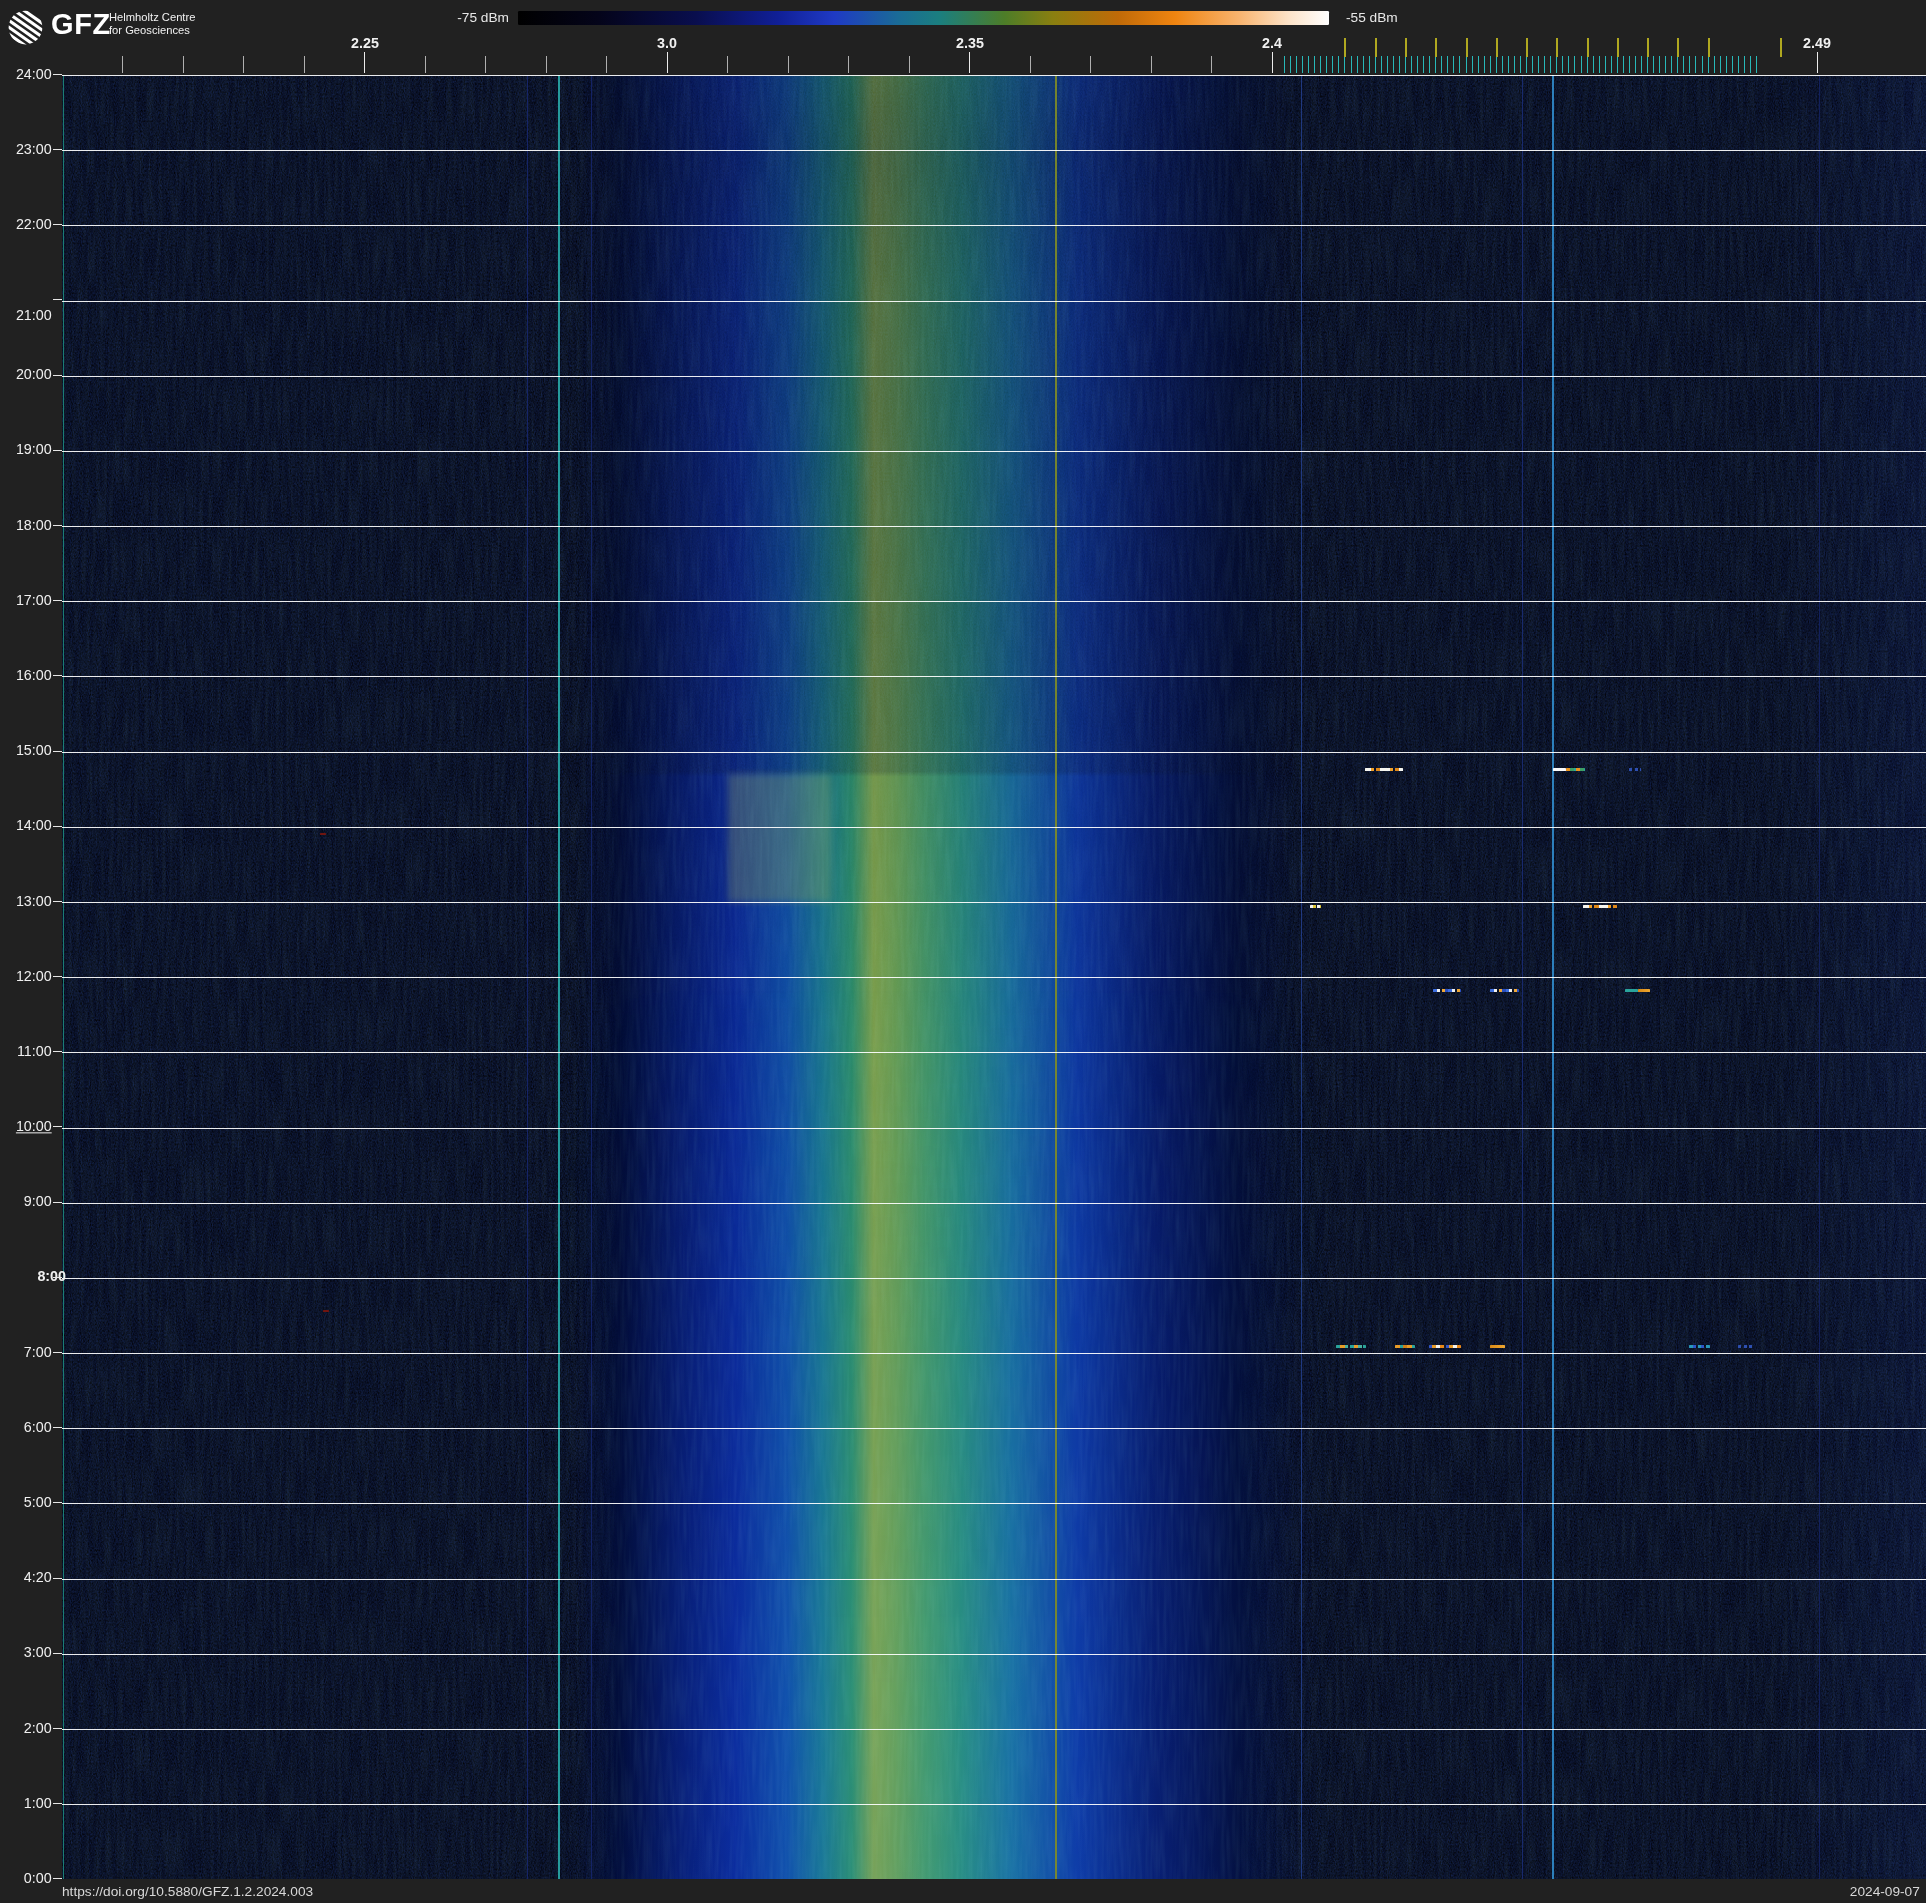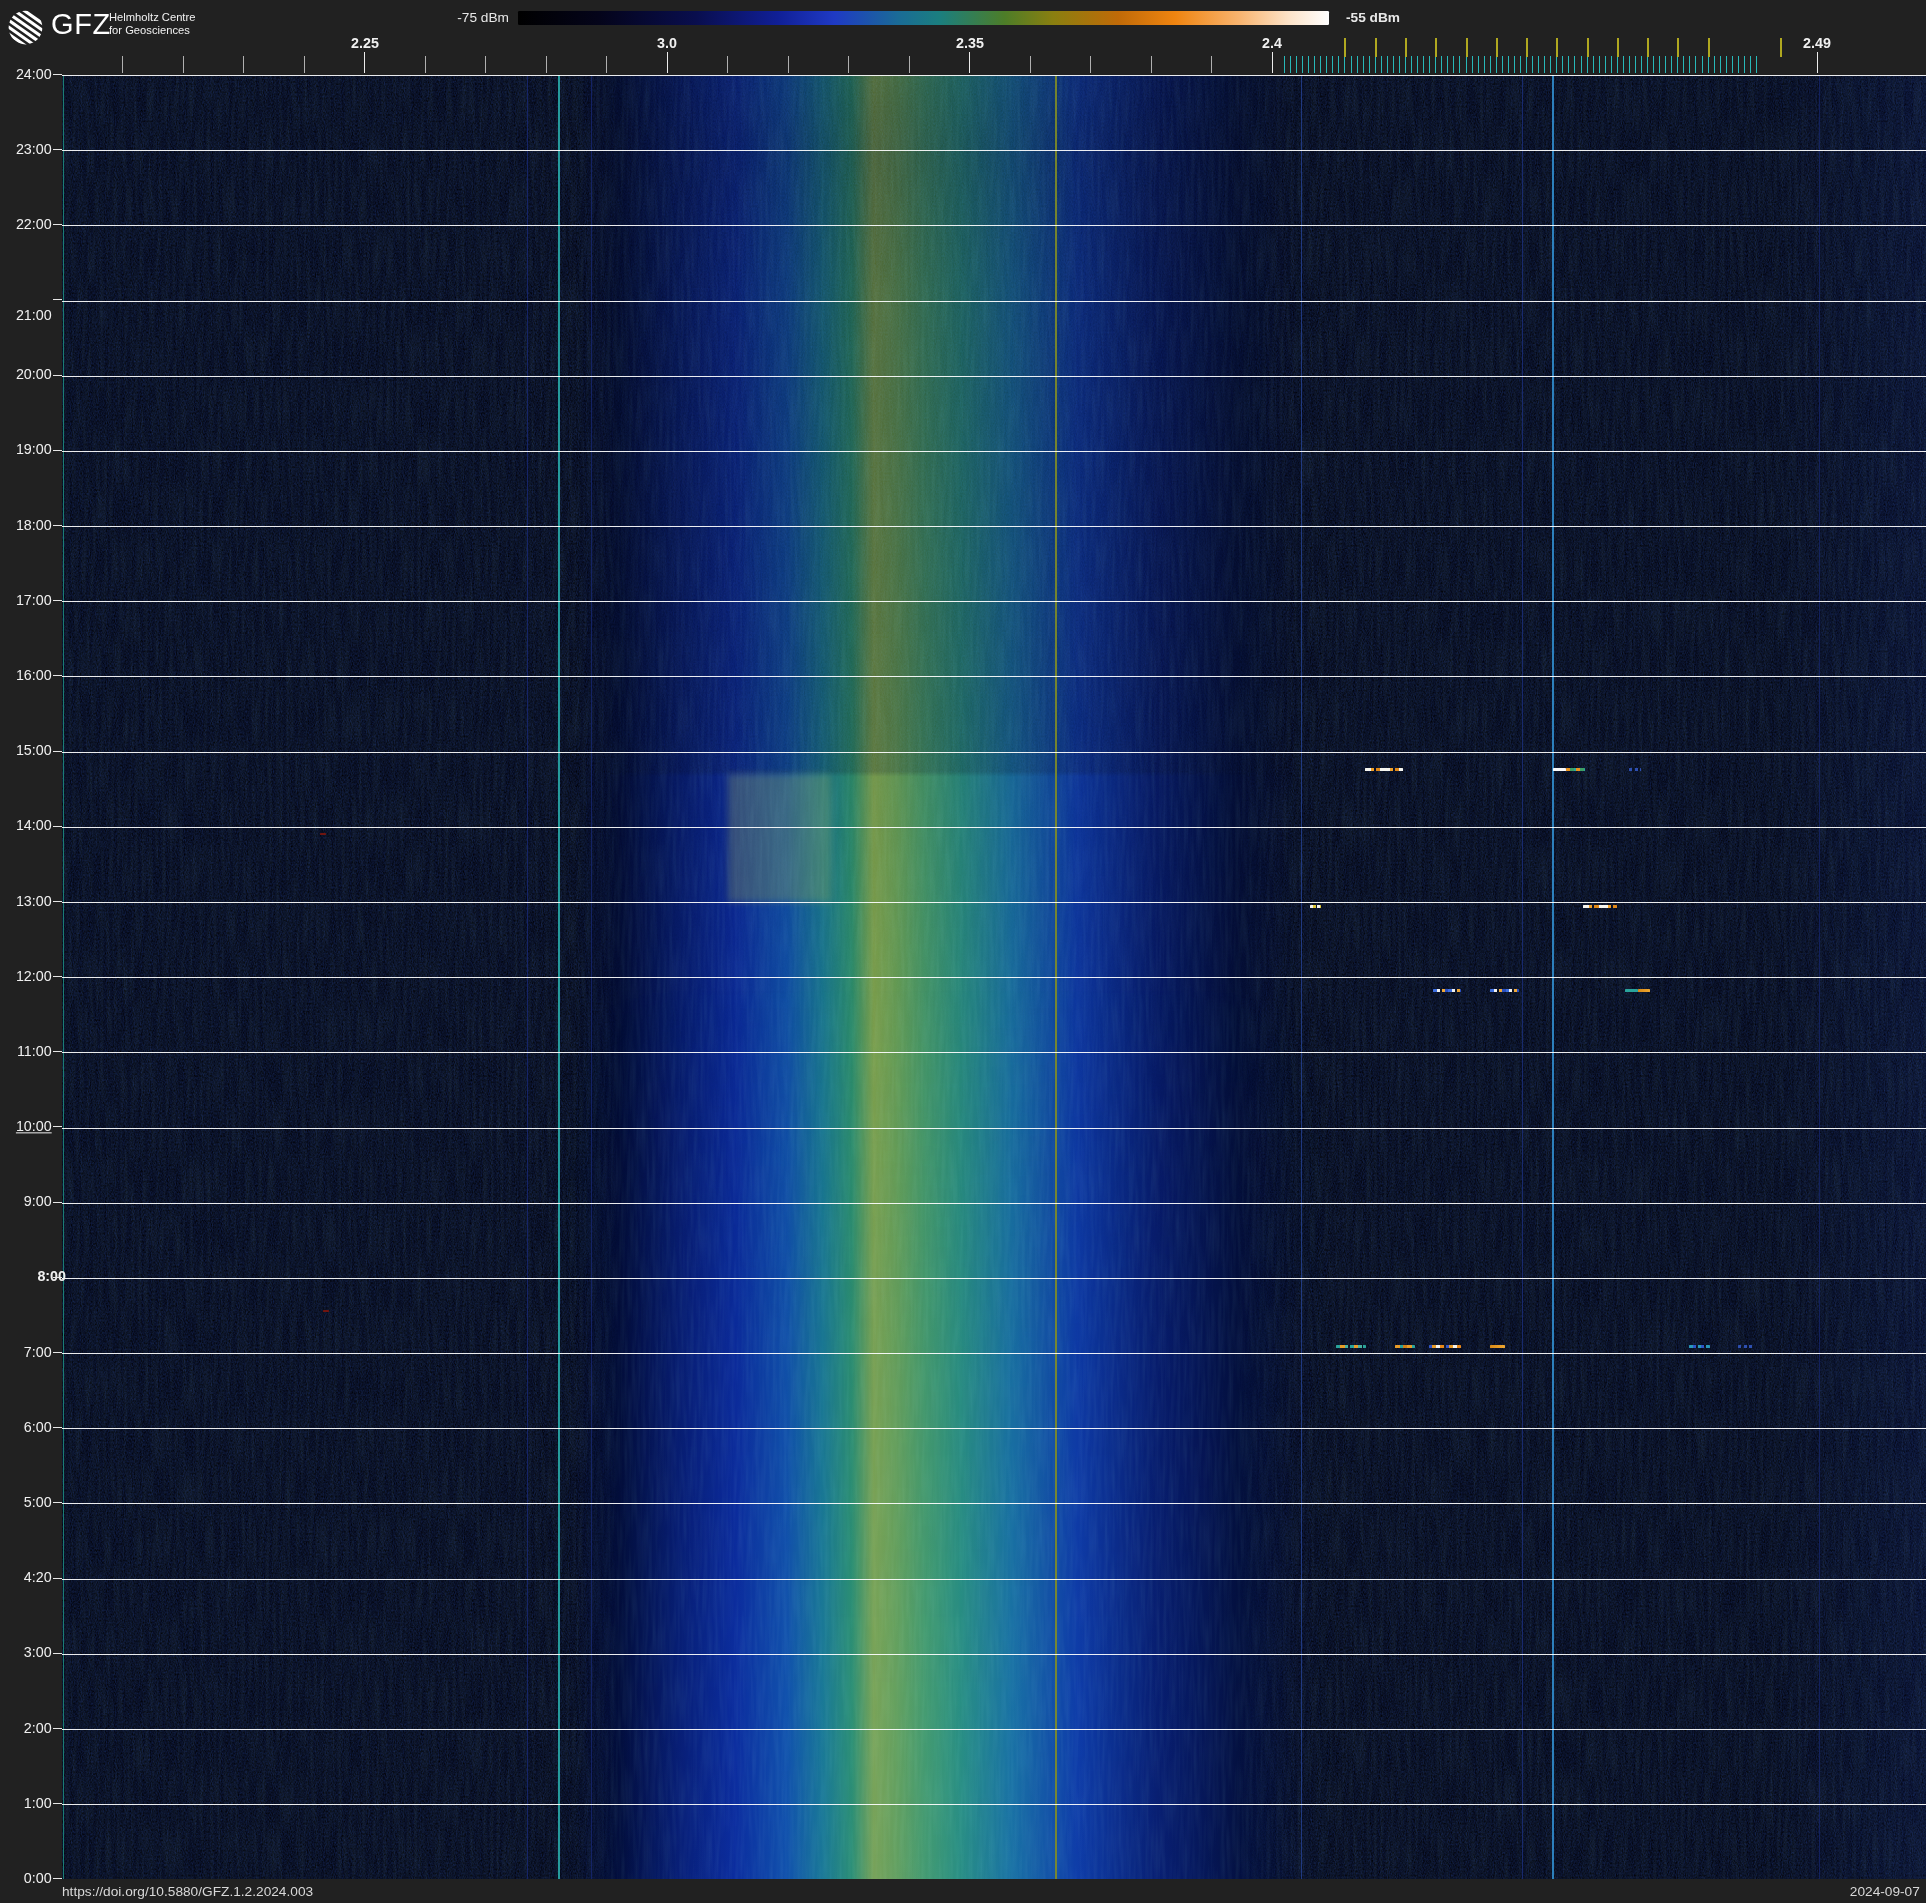--- a/index.html
+++ b/index.html
@@ -4,32 +4,32 @@
 <style>
   html,body{margin:0;padding:0;background:#181818;}
   #app{
     position:relative;width:1926px;height:1904px;overflow:hidden;
     background:#212121;font-family:"Liberation Sans",sans-serif;
     -webkit-font-smoothing:antialiased;
   }
   
   #logo{position:absolute;left:8px;top:8.7px;width:261px;height:37px;}
   #logo svg{position:absolute;left:0;top:1.2px;}
-  #logo-acronym{position:absolute;left:43px;top:-1.2px;font-size:29px;font-weight:normal;color:#fff;letter-spacing:0.6px;}
+  #logo-acronym{position:absolute;left:43px;top:-1.2px;font-size:29px;font-weight:bold;color:#fff;letter-spacing:0.6px;}
   #logo-sub{position:absolute;left:101px;top:1.9px;color:#f2f2f2;font-size:11.2px;line-height:13px;}
   
   #cb-min{position:absolute;right:1417px;top:10px;color:#e8e8e8;font-size:13.7px;}
   #colorbar{
     position:absolute;left:518px;top:10.6px;width:811px;height:14.3px;border-radius:1.2px;
     background:linear-gradient(90deg,
       #000000 0%, #04041a 10%, #090e4e 22%, #101f96 32%, #1f3ac4 39%,
       #1a6c96 47%, #1b7f7f 52%, #4d7d28 60%, #8a7f10 66%, #c06a08 74%,
       #ef8410 81%, #f8b470 89%, #fde3c8 95%, #ffffff 100%);
   }
-  #cb-max{position:absolute;left:1346px;top:10px;color:#e8e8e8;font-size:13.7px;font-weight:bold;}
+  #cb-max{position:absolute;left:1346px;top:10px;color:#e8e8e8;font-size:13.7px;}
   
   .ftick{position:absolute;}
   .flabel{position:absolute;color:#f0f0f0;font-size:14.3px;font-weight:600;transform:translateX(-50%);}
   .tlabel{position:absolute;color:#f0f0f0;font-size:14.3px;text-align:right;width:43px;transform:translateY(-54%);}
   .tstub{position:absolute;background:#e6e6e6;height:1.2px;width:8.7px;}
   
   #plot{position:absolute;left:62px;top:75px;width:1864px;height:1804px;background:#010104;overflow:hidden;}
   #noise,#streaks{position:absolute;left:0;top:0;width:100%;height:100%;}
   #noise{mix-blend-mode:screen;opacity:.6;}
   #streaks{mix-blend-mode:screen;opacity:.25;}

